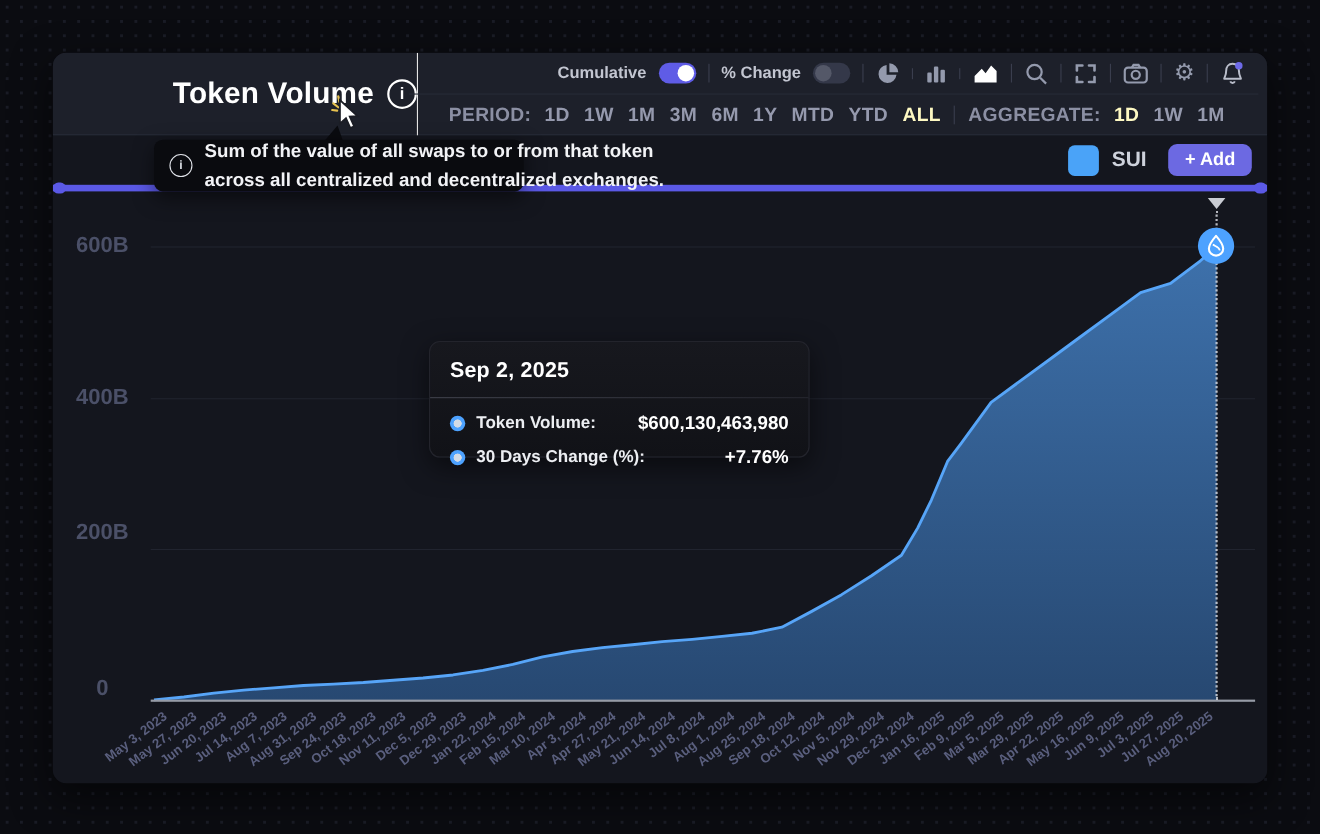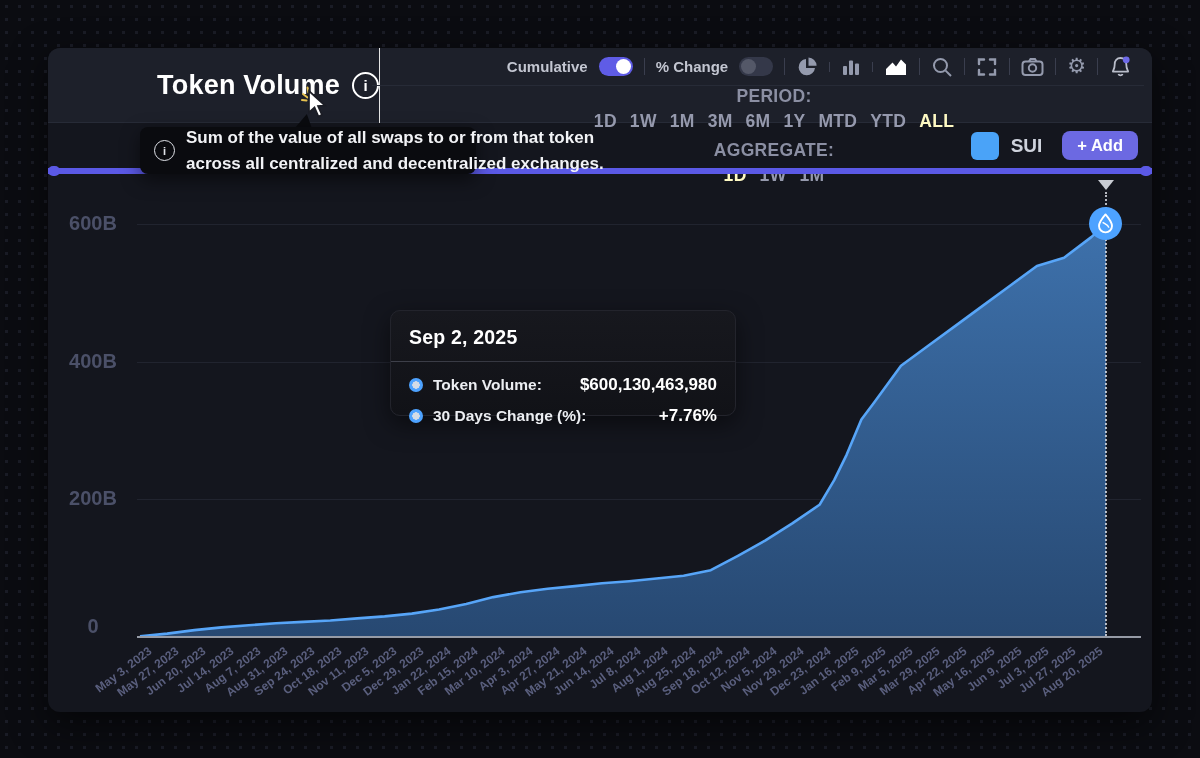--- a/index.html
+++ b/index.html
@@ -32,22 +32,22 @@
   .toggle.on { background:#5f5ce6; }
   .toggle.off { background:#343849; }
   .toggle .knob { width:15px; height:15px; border-radius:50%; position:absolute; top:2px; }
   .toggle.on .knob { right:2px; background:#fff; }
   .toggle.off .knob { left:2px; background:#545868; }
   .vsep { width:1px; height:17px; background:#3a3e4e; }
   .vsep.small { height:10px; }
   .icon-btn { display:flex; align-items:center; justify-content:center; }
   .gear-glyph { font-size:21px; color:#949aad; line-height:1; font-family:"DejaVu Sans", sans-serif; }
   .period-row { position:absolute; left:332px; top:38px; width:772px; height:37px;
-    display:flex; align-items:center; gap:4px; padding-left:28px; padding-right:12px;
-    font-size:17.5px; font-weight:700; letter-spacing:.3px;flex-direction:column; }
+    display:flex; align-items:center; gap:12px; padding-left:28px; padding-right:12px;
+    font-size:17.5px; font-weight:700; letter-spacing:.3px; }
   .p-label { color:#8b8fa3; }
   .pill { color:#9599ad; cursor:pointer; }
   .pill.active { color:#fef9c3; }
   
   .legend-row { position:absolute; left:0; top:75px; width:1104px; height:45px;
     display:flex; align-items:center; justify-content:flex-end; gap:12px; padding-right:14px; }
   .legend-swatch { width:28px; height:28px; border-radius:6px; background:#4aa3f8; }
   .legend-token { color:#ced2dc; font-size:19px; font-weight:600; margin-right:8px; }
   .add-btn { background:#6c69e2; color:#fff; font-size:16.5px; font-weight:700;
     border:none; border-radius:8px; padding:5px 15px; cursor:pointer; }
@@ -243,21 +243,21 @@
             <span class="tt-value">$600,130,463,980</span>
           </div>
           <div class="tt-row">
             <span class="tt-bullet"></span>
             <span class="tt-label">30 Days Change (%):</span>
             <span class="tt-value">+7.76%</span>
           </div>
         </div>
     </div>
   <div class="y-label" style="top: 441px;">0</div>
-      <div class="y-label" style="top: 313px;">200B</div>
+      <div class="y-label" style="top: 299px;">200B</div>
       <div class="y-label" style="top: 176px;">400B</div>
       <div class="y-label" style="top: 38px;">600B</div>
       <div class="x-label" style="left: -12px; top: 470px;">May 3, 2023</div>
       <div class="x-label" style="left: 15px; top: 470px;">May 27, 2023</div>
       <div class="x-label" style="left: 42px; top: 470px;">Jun 20, 2023</div>
       <div class="x-label" style="left: 70px; top: 470px;">Jul 14, 2023</div>
       <div class="x-label" style="left: 97px; top: 470px;">Aug 7, 2023</div>
       <div class="x-label" style="left: 124px; top: 470px;">Aug 31, 2023</div>
       <div class="x-label" style="left: 151px; top: 470px;">Sep 24, 2023</div>
       <div class="x-label" style="left: 178px; top: 470px;">Oct 18, 2023</div>

